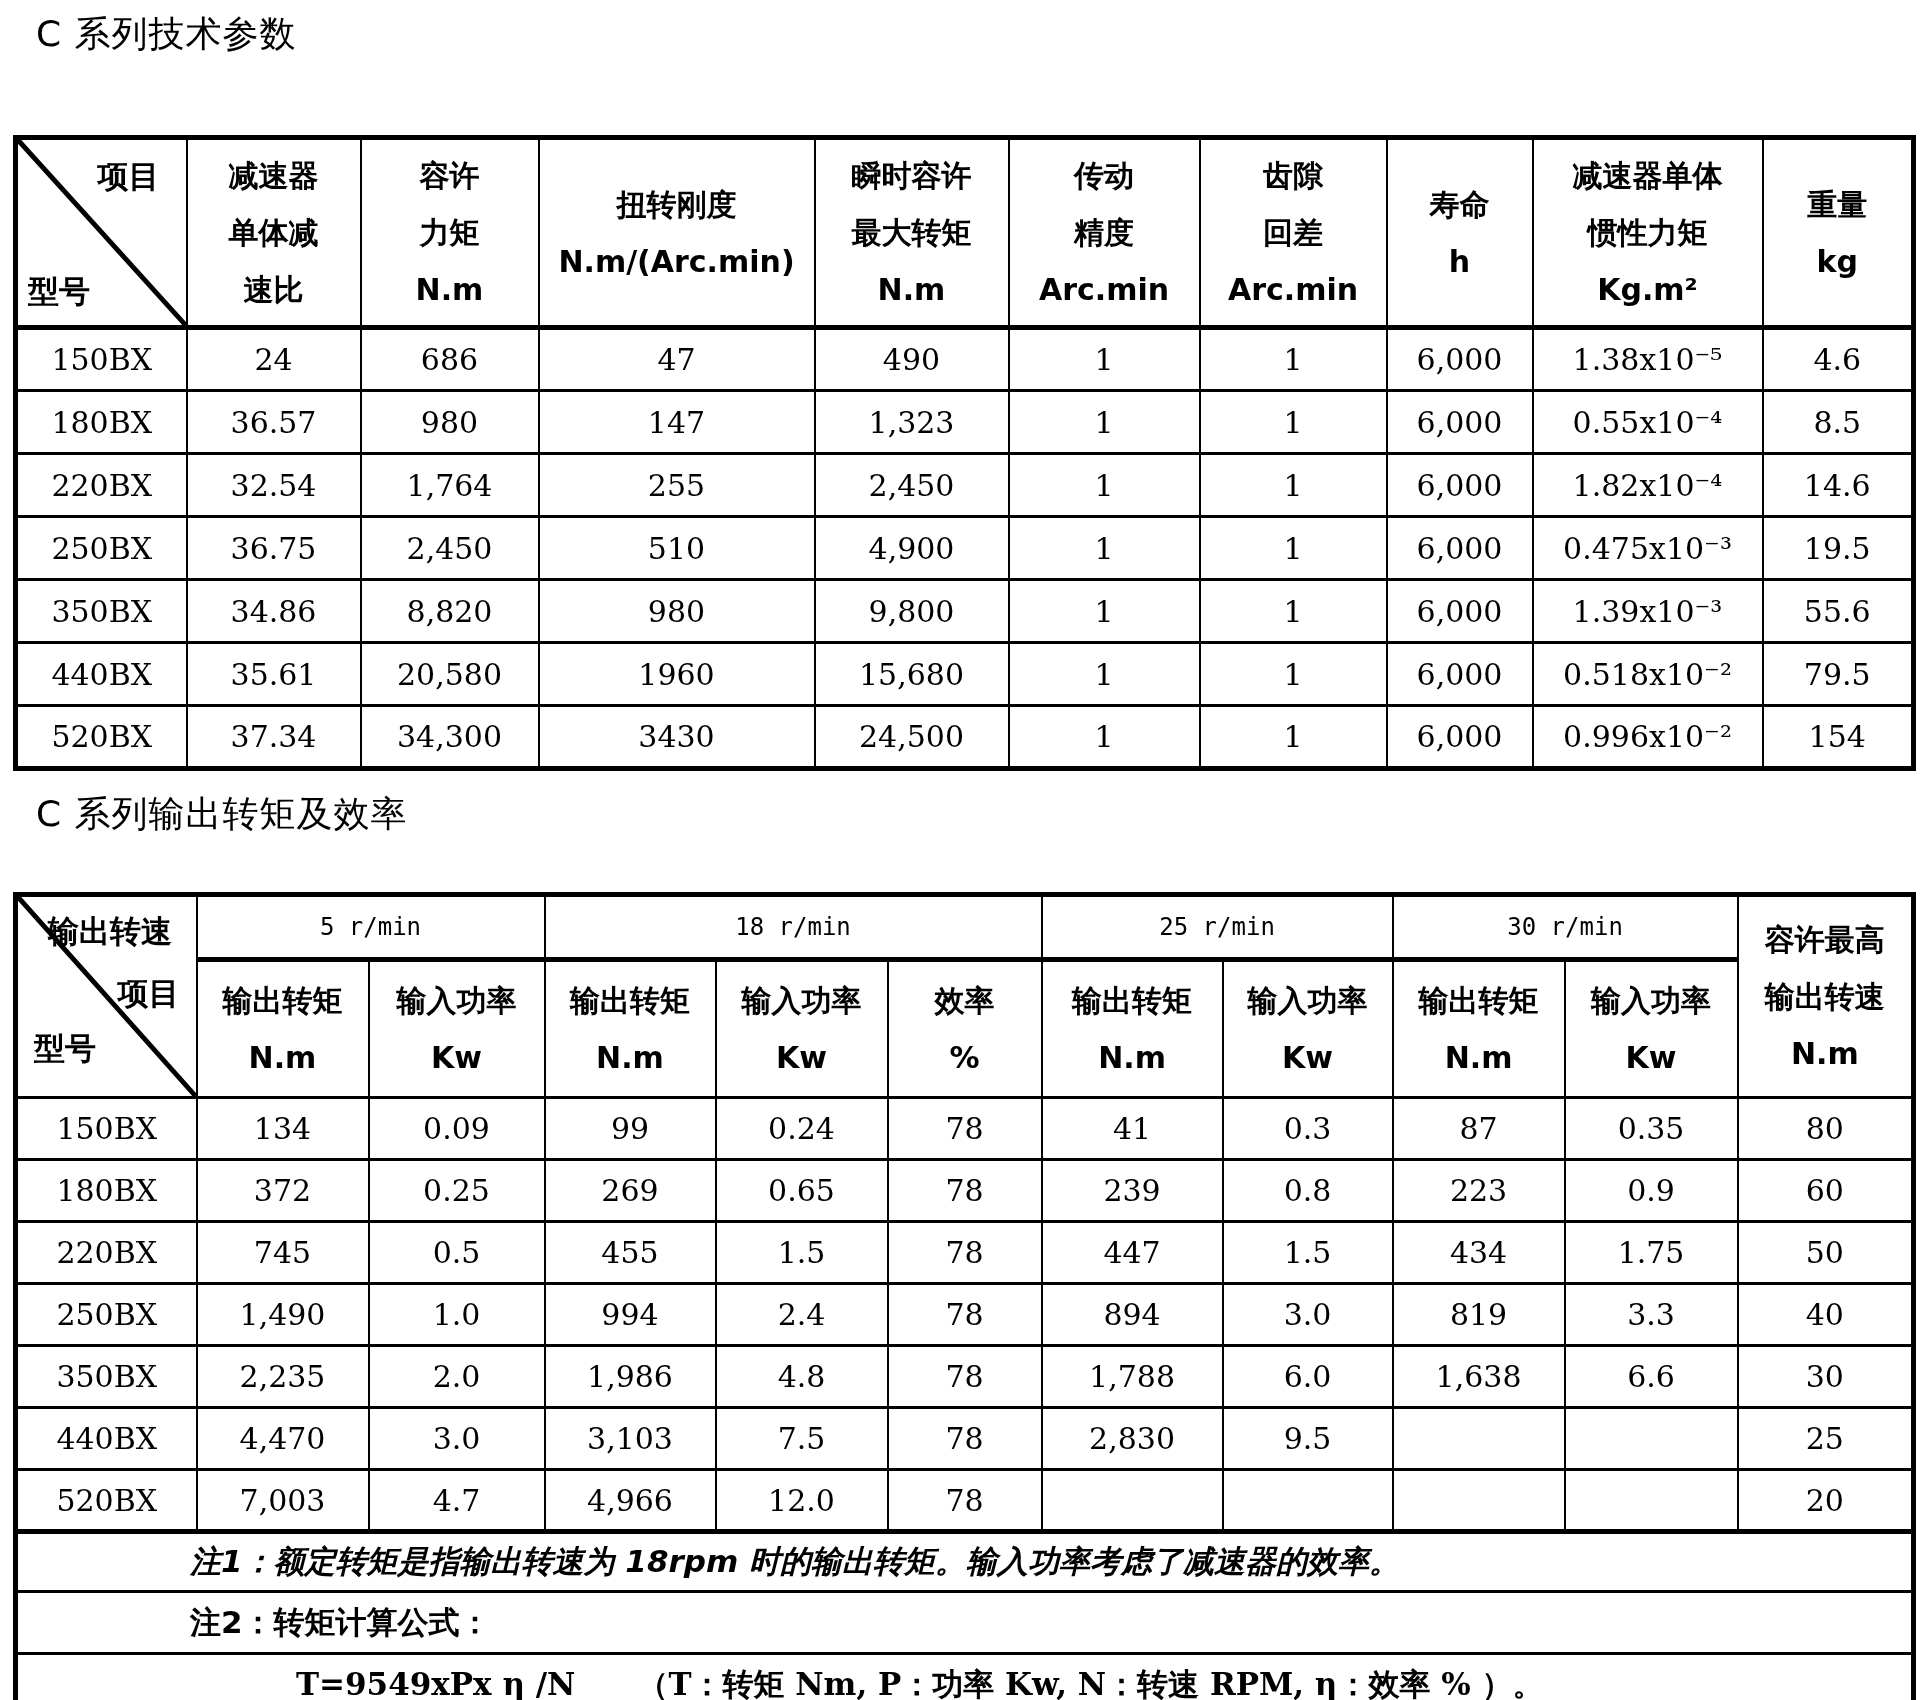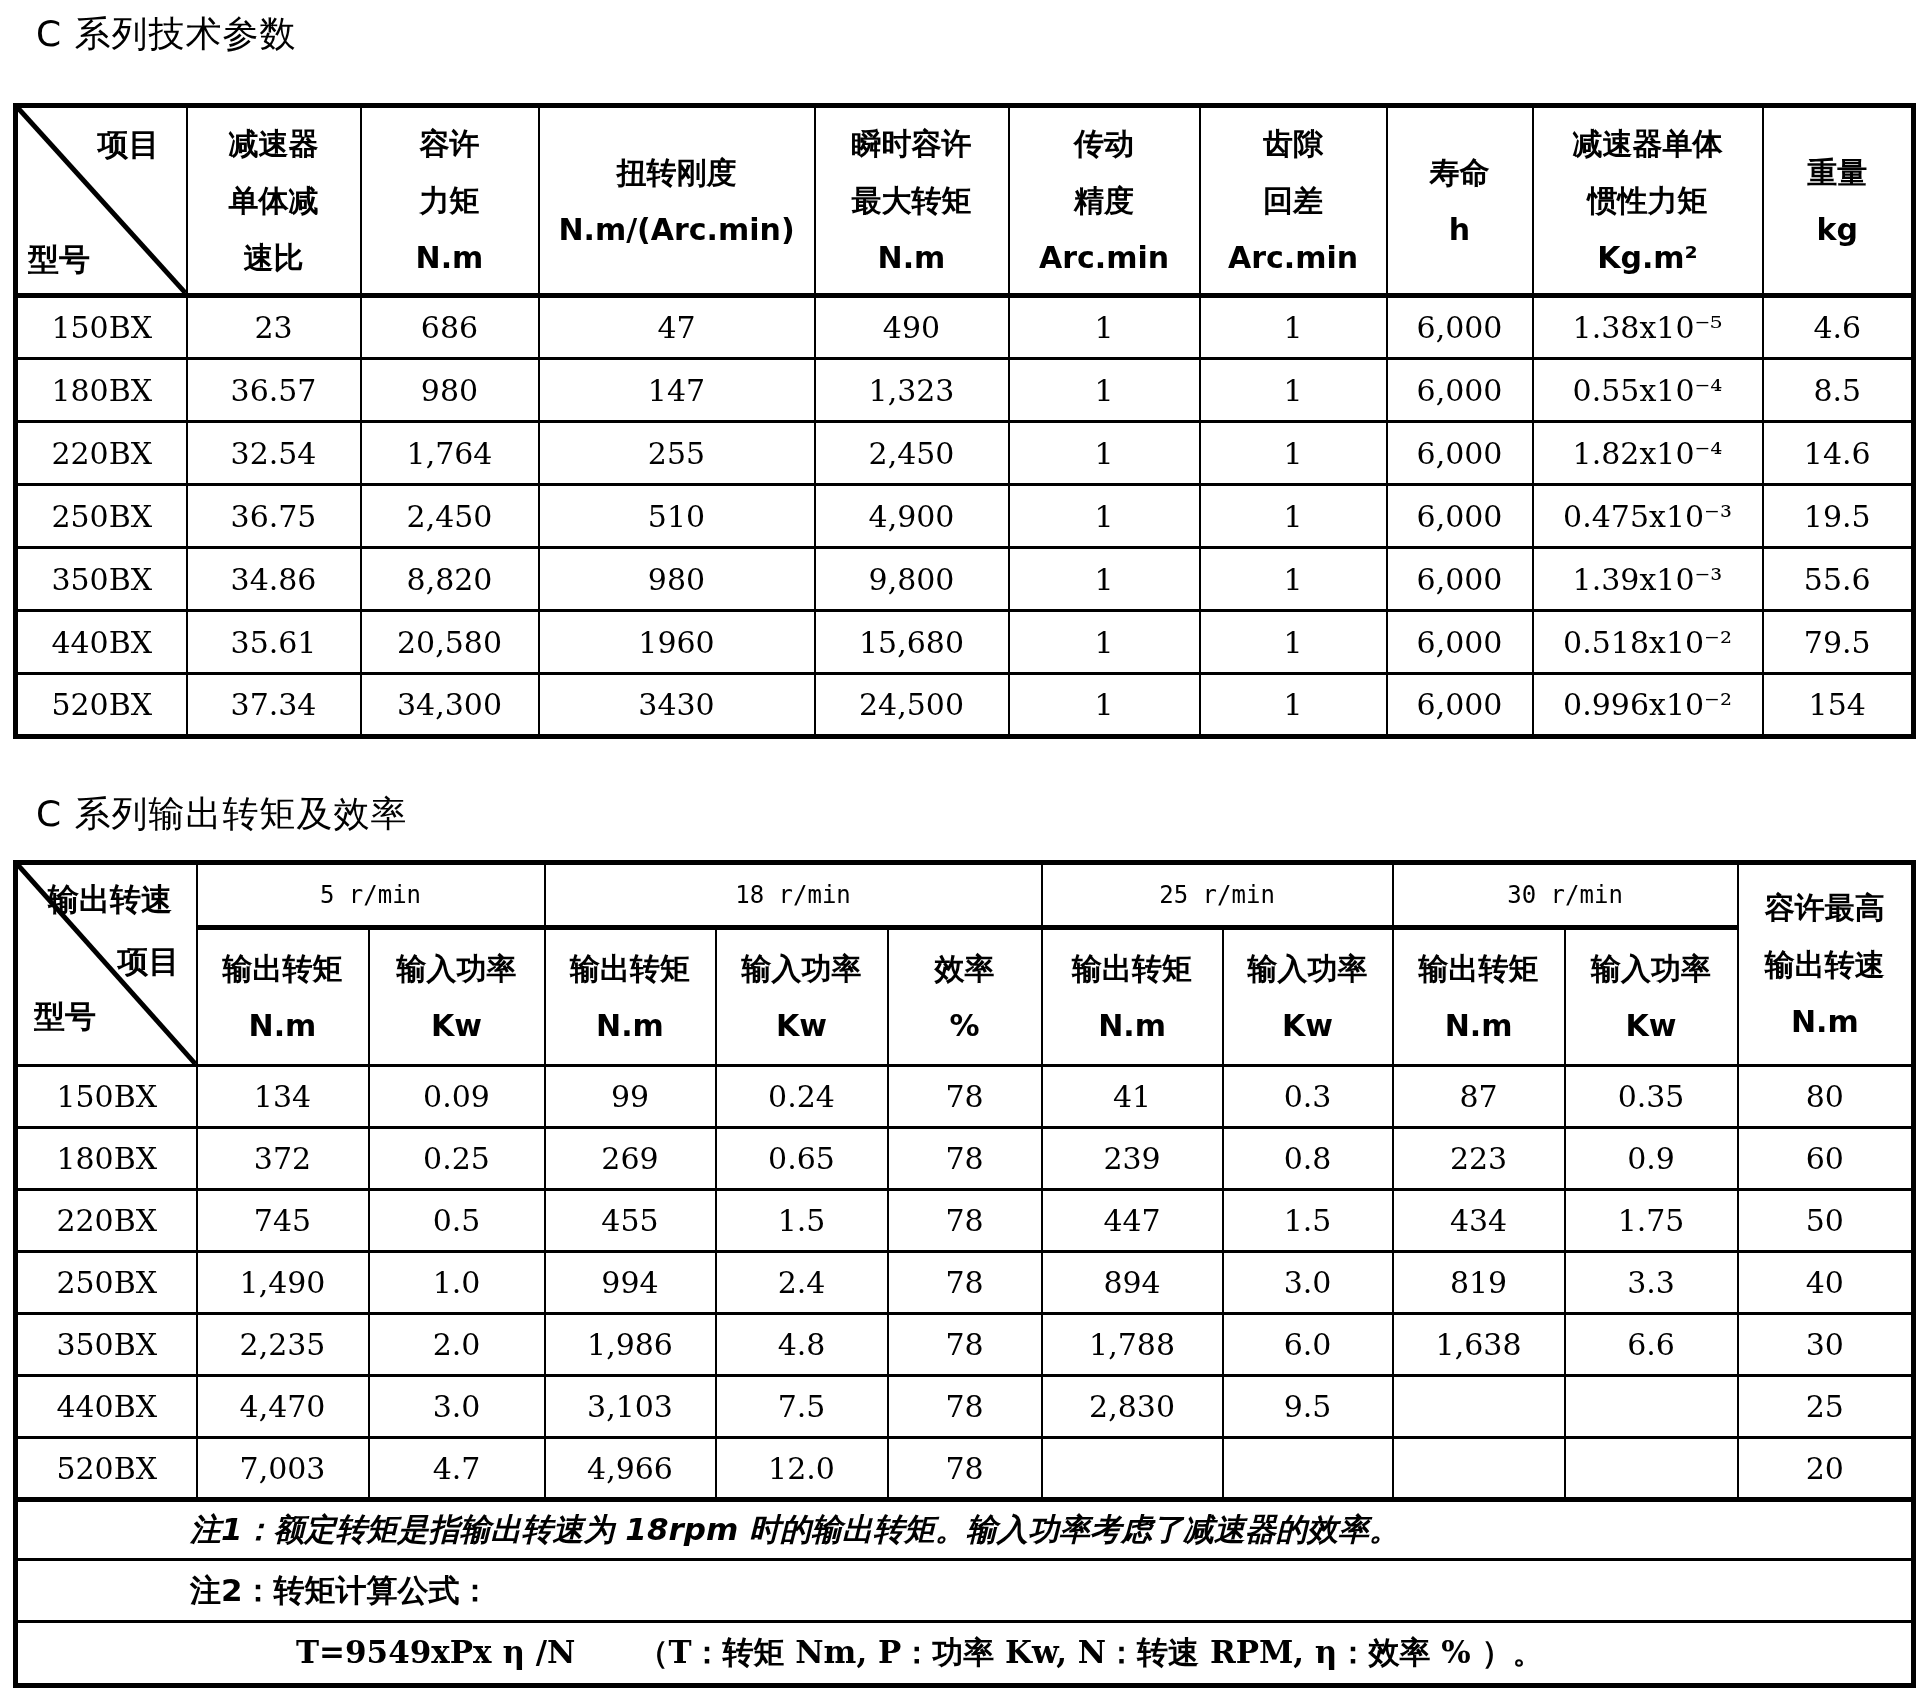--- a/index.html
+++ b/index.html
@@ -10,21 +10,21 @@
   }
   .doc-title {
     position:absolute; left:36px; font-size:36px; font-weight:normal;
     font-family:"DejaVu Sans", sans-serif; letter-spacing:1px; white-space:nowrap;
   }
   #title1 { top:10px; }
   #title2 { top:790px; }
 
   table {
     position:absolute; left:13px; border-collapse:collapse; table-layout:fixed;
-    background:#fff; border:5px solid #000;
+    background:#fff; border:5px solid #000;margin-top:32px;
   }
   #table1 { top:103px; width:1898px; }
   #table2 { top:860px; width:1898px; }
 
   td, th {
     border:2px solid #000; border-top-width:3px; border-bottom-width:3px;
     padding:0; text-align:center; vertical-align:middle; overflow:hidden;
     font-weight:normal;
   }
   .hd {
@@ -95,21 +95,21 @@
     <th class="hd hd-b">寿命
 h</th>
     <th class="hd hd-b">减速器单体
 惯性力矩
 Kg.m²</th>
     <th class="hd hd-b">重量
 kg</th>
   </tr>
   <tr style="height:63px">
     <td class="val">150BX</td>
-    <td class="val">23</td>
+    <td class="val">24</td>
     <td class="val">686</td>
     <td class="val">47</td>
     <td class="val">490</td>
     <td class="val">1</td>
     <td class="val">1</td>
     <td class="val">6,000</td>
     <td class="val">1.38x10⁻⁵</td>
     <td class="val">4.6</td>
   </tr>
   <tr style="height:63px">

